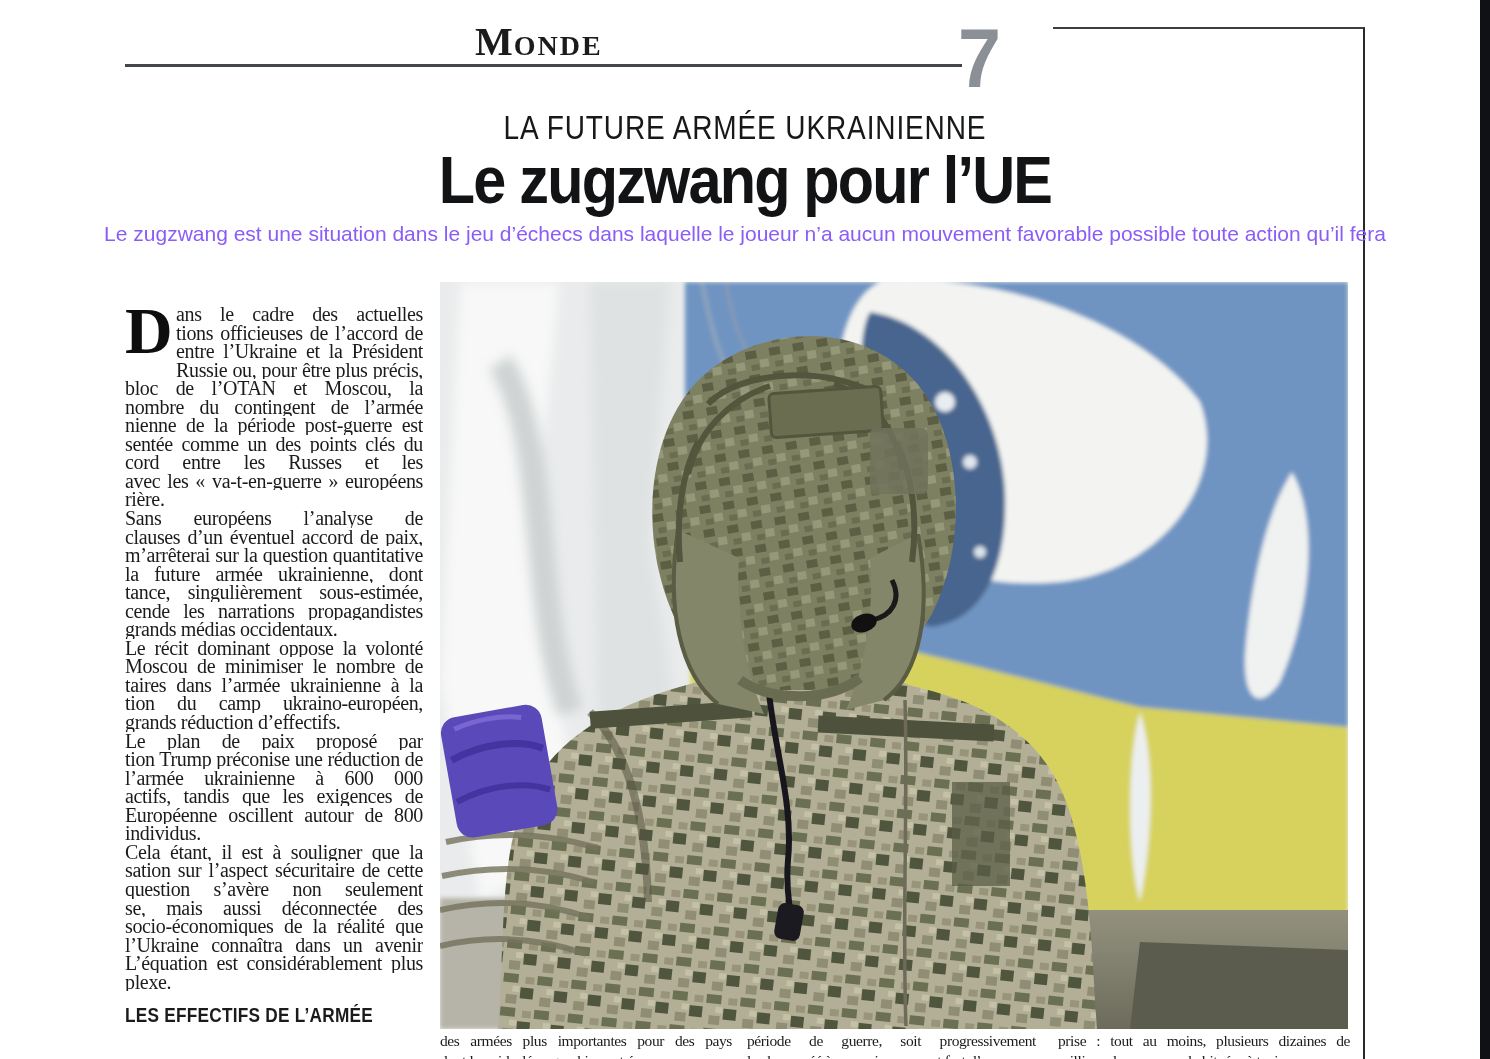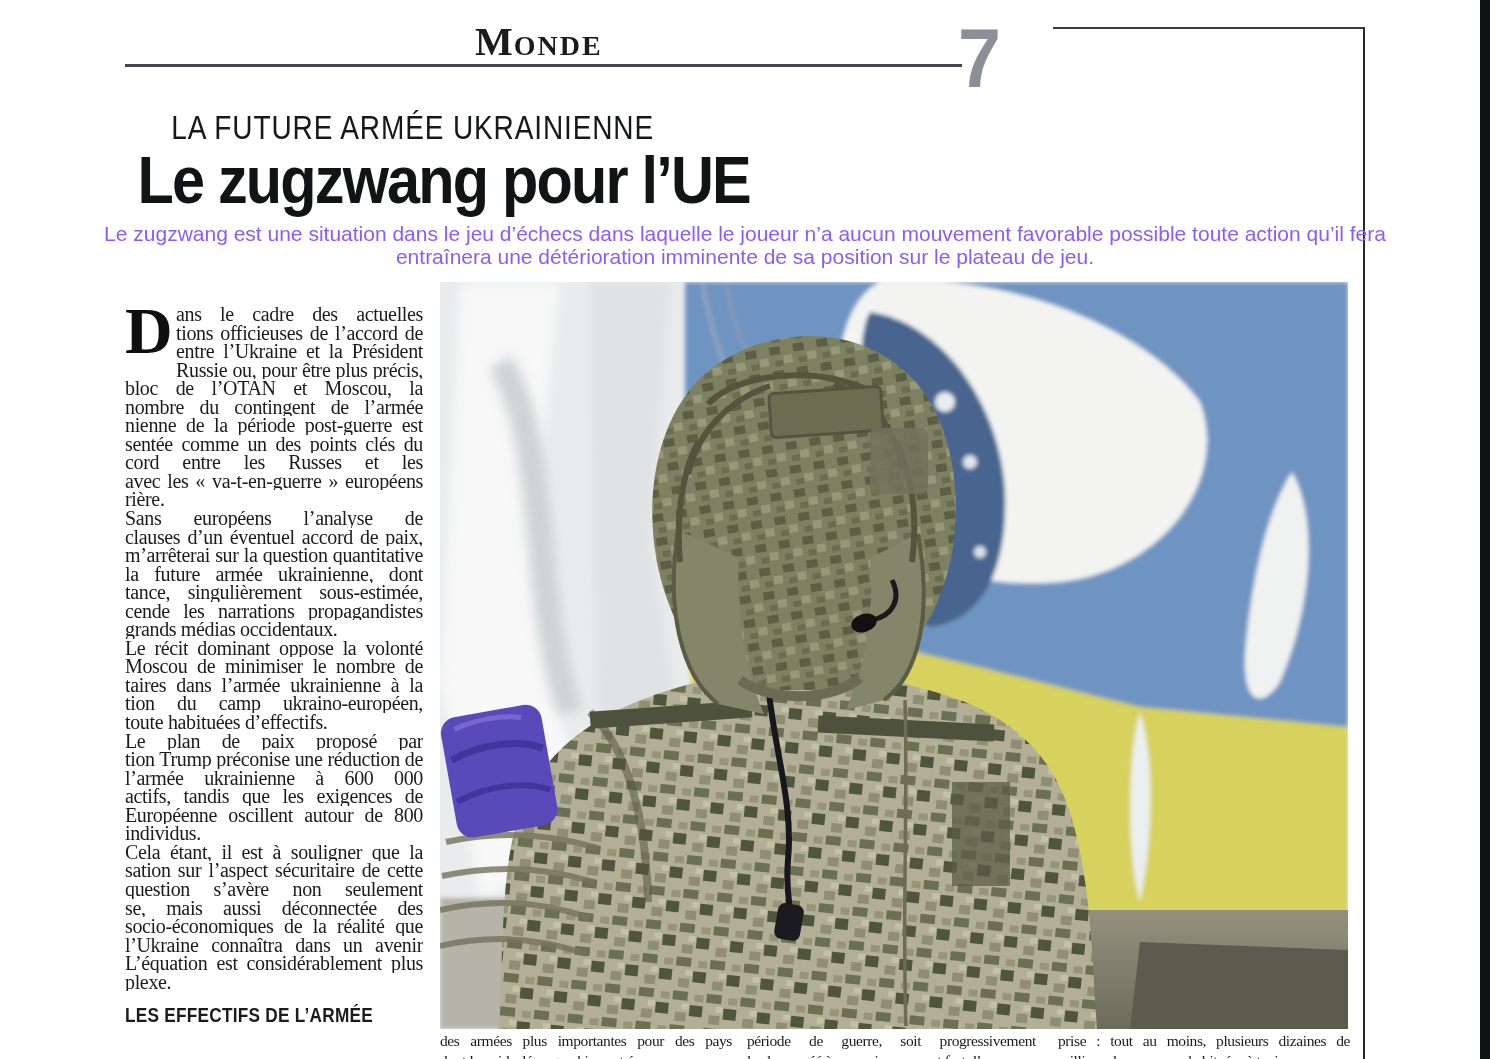--- a/index.html
+++ b/index.html
@@ -11,21 +11,21 @@
                border-top:2px solid #3b3e43;border-right:2px solid #26282c;}
   
   .section-title{position:absolute;left:475px;top:22px;font-weight:700;letter-spacing:1px;white-space:nowrap;}
   .section-title .big{font-size:40px;line-height:40px;}
   .section-title .rest{font-size:28px;letter-spacing:2px;}
   .header-rule{position:absolute;left:125px;top:64px;width:837px;height:3px;background:#43464b;}
   .page-number{position:absolute;left:958px;top:18px;font-family:"Liberation Sans",sans-serif;
                font-weight:700;font-size:84px;line-height:80px;color:#8b8f96;
                transform:scaleX(.92);transform-origin:left top;}
   
-  .head-wrap{position:absolute;left:70px;top:110px;width:1350px;text-align:left;}
+  .head-wrap{position:absolute;left:70px;top:110px;width:1350px;text-align:center;}
   .kicker{font-family:"Liberation Sans",sans-serif;font-size:33px;line-height:36px;color:#17181a;
           letter-spacing:1px;transform:scaleX(.85);transform-origin:center;white-space:nowrap;}
   .headline{font-family:"Liberation Sans",sans-serif;font-weight:700;font-size:66px;line-height:64px;
             color:#121315;letter-spacing:-2px;transform:scaleX(.9);transform-origin:center;
             white-space:nowrap;margin-top:2px;}
   .lede{position:absolute;left:70px;top:222px;width:1350px;text-align:center;
         font-family:"Liberation Sans",sans-serif;font-size:21px;line-height:23px;color:#8b5cf6;}
   .lede div{white-space:nowrap;}
   
   .col-left{position:absolute;left:125px;top:292px;width:298px;}
@@ -59,21 +59,20 @@
   <div class="section-title"><span class="big">M</span><span class="rest">ONDE</span></div>
   <div class="header-rule"></div>
   <div class="page-number">7</div>
 
   <div class="head-wrap">
     <div class="kicker">LA FUTURE ARMÉE UKRAINIENNE</div>
     <div class="headline">Le zugzwang pour l’UE</div>
   </div>
   <div class="lede">
     <div>Le zugzwang est une situation dans le jeu d’échecs dans laquelle le joueur n’a aucun mouvement favorable possible toute action qu’il fera</div>
-    <div>entraînera une détérioration imminente de sa position sur le plateau de jeu.</div>
   </div>
 
   <div class="col-left">
     <div class="body-text">
       <span class="dropcap">D</span>
       <div class="bl">ans le cadre des actuelles négocia-</div>
       <div class="bl">tions officieuses de l’accord de paix</div>
       <div class="bl">entre l’Ukraine et la Président de</div>
       <div class="bl">Russie ou, pour être plus précis, entre le</div>
       <div class="bl">bloc de l’OTAN et Moscou, la question du</div>
@@ -87,21 +86,21 @@
       <div class="bl">clauses d’un éventuel accord de paix, je</div>
       <div class="bl">m’arrêterai sur la question quantitative de</div>
       <div class="bl">la future armée ukrainienne, dont l’impor-</div>
       <div class="bl">tance, singulièrement sous-estimée, trans-</div>
       <div class="bl">cende les narrations propagandistes des</div>
       <div class="bl last">grands médias occidentaux.</div>
       <div class="bl">Le récit dominant oppose la volonté de</div>
       <div class="bl">Moscou de minimiser le nombre de mili-</div>
       <div class="bl">taires dans l’armée ukrainienne à la posi-</div>
       <div class="bl">tion du camp ukraino-européen, réticent à</div>
-      <div class="bl last">toute habituées d’effectifs.</div>
+      <div class="bl last">grands réduction d’effectifs.</div>
       <div class="bl">Le plan de paix proposé par l’administra-</div>
       <div class="bl">tion Trump préconise une réduction de</div>
       <div class="bl">l’armée ukrainienne à 600 000 militaires</div>
       <div class="bl">actifs, tandis que les exigences de l’Union</div>
       <div class="bl">Européenne oscillent autour de 800 000</div>
       <div class="bl last">individus.</div>
       <div class="bl">Cela étant, il est à souligner que la focali-</div>
       <div class="bl">sation sur l’aspect sécuritaire de cette</div>
       <div class="bl">question s’avère non seulement fallacieu-</div>
       <div class="bl">se, mais aussi déconnectée des impératifs</div>

